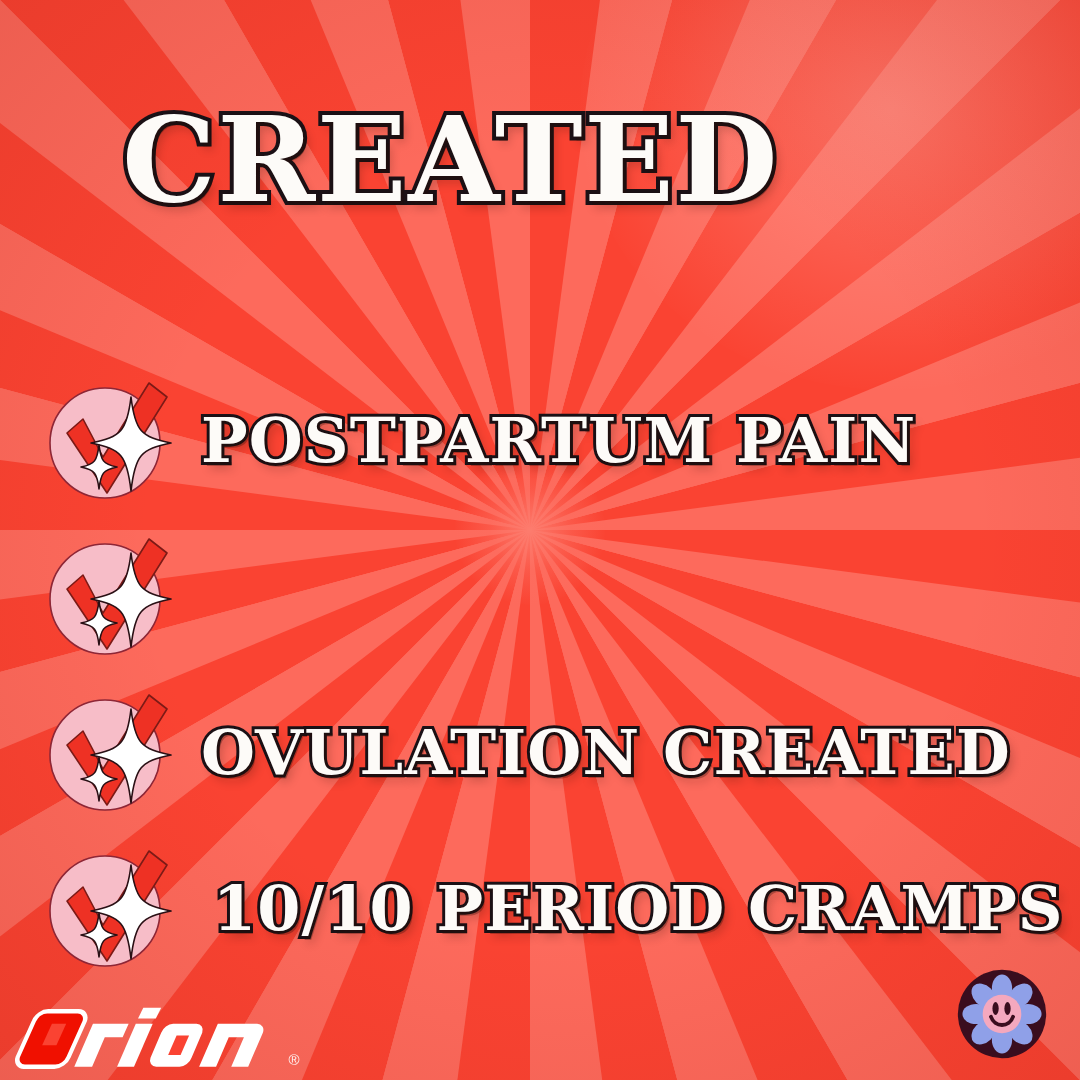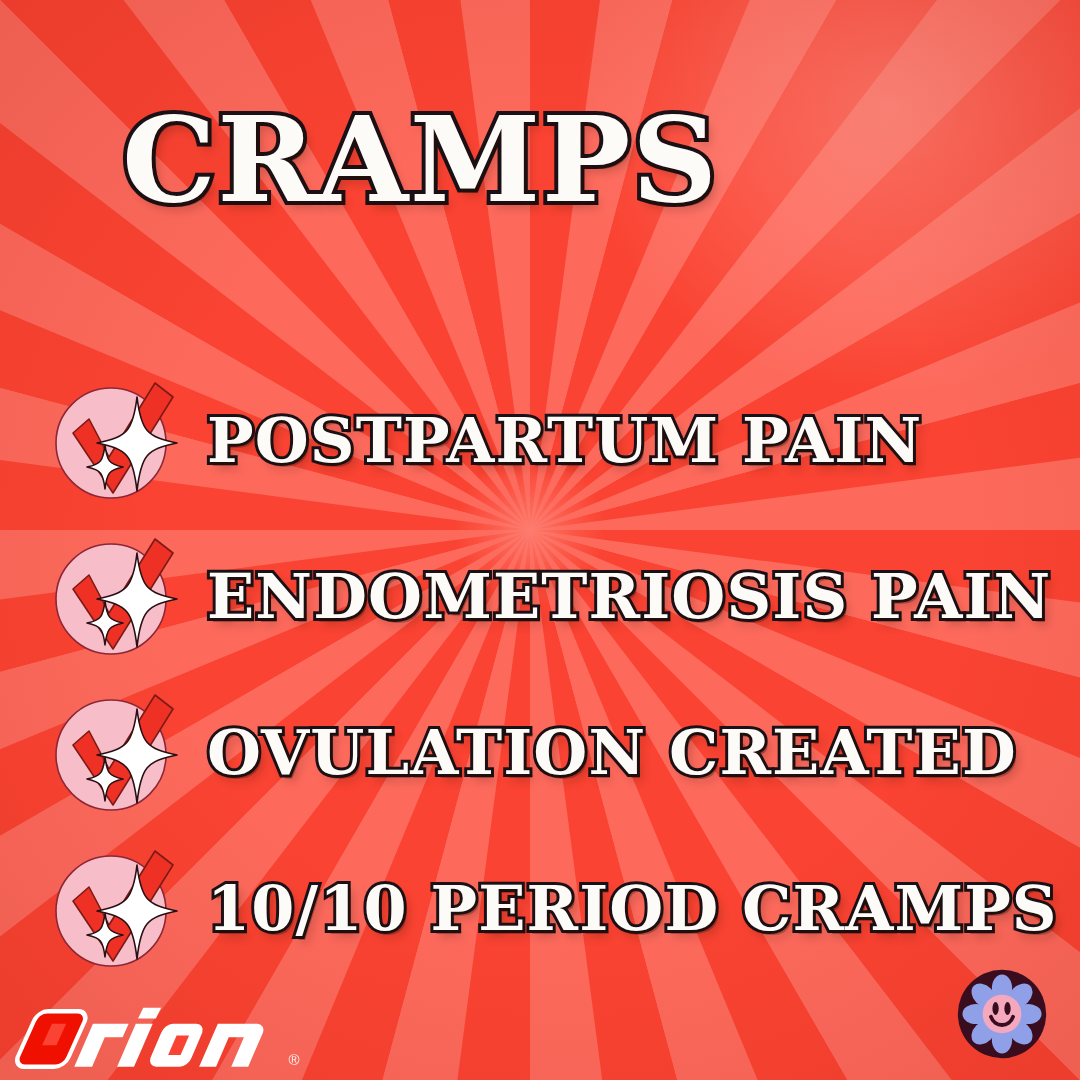--- a/index.html
+++ b/index.html
@@ -99,30 +99,29 @@
     color: #F0503C;
     -webkit-text-stroke: 7px #1b1116;
   }
 
   
   .list {
     position: absolute;
     left: 0;
     top: 382px;
     width: 1004px;
-    margin-left: 6px;
   }
   .row {
     position: relative;
     height: 116px;
     margin-bottom: 40px;
     display: flex;
     align-items: center;
   }
-  .row:nth-child(4) { margin-top: 16px; }
+  .row:nth-child(4) { margin-top: 16px; gap: 12px; }
 
   .check-icon {
     position: relative;
     flex: 0 0 auto;
     width: 130px;
     height: 130px;
     margin-left: 45px;
   }
   .check-icon svg { display: block; width: 130px; height: 130px; overflow: visible; }
 
@@ -193,21 +192,21 @@
         <div class="ray" style="background: rgb(250, 67, 50); transform: rotate(315deg);"></div>
         <div class="ray" style="background: rgb(250, 67, 50); transform: rotate(330deg);"></div>
         <div class="ray" style="background: rgb(250, 67, 50); transform: rotate(345deg);"></div>
       </div>
     <div class="sun-core"></div>
     <div class="glow-tr"></div>
     <div class="vignette"></div>
   </div>
 
   <div class="headline">
-    <span class="line chunky">CRAMPS</span>
+    <span class="line chunky">CREATED</span>
   </div>
 
   <div class="list">
 
     <div class="row">
       <div class="check-icon">
         <svg viewBox="0 0 130 130" xmlns="http://www.w3.org/2000/svg">
           <circle cx="60" cy="68" r="55" fill="#F7BDC8" stroke="#8E2636" stroke-width="1.6"></circle>
           <path d="M22 58 L38 44 L58 82 L104 8 L122 22 L62 118 Z" fill="#EE3124" stroke="#7C1A16" stroke-width="1.6" stroke-linejoin="round"></path>
           <path d="M86 22 C90 56, 96 62, 126 68 C96 74, 90 80, 86 116 C82 80, 76 74, 46 68 C76 62, 82 56, 86 22 Z" fill="#FFFFFF" stroke="#2A1015" stroke-width="1.6" stroke-linejoin="round"></path>
@@ -219,21 +218,20 @@
 
     <div class="row">
       <div class="check-icon">
         <svg viewBox="0 0 130 130" xmlns="http://www.w3.org/2000/svg">
           <circle cx="60" cy="68" r="55" fill="#F7BDC8" stroke="#8E2636" stroke-width="1.6"></circle>
           <path d="M22 58 L38 44 L58 82 L104 8 L122 22 L62 118 Z" fill="#EE3124" stroke="#7C1A16" stroke-width="1.6" stroke-linejoin="round"></path>
           <path d="M86 22 C90 56, 96 62, 126 68 C96 74, 90 80, 86 116 C82 80, 76 74, 46 68 C76 62, 82 56, 86 22 Z" fill="#FFFFFF" stroke="#2A1015" stroke-width="1.6" stroke-linejoin="round"></path>
           <path d="M54 70 C56 86, 58 89, 72 92 C58 95, 56 98, 54 114 C52 98, 50 95, 36 92 C50 89, 52 86, 54 70 Z" fill="#FFFFFF" stroke="#2A1015" stroke-width="1.6" stroke-linejoin="round"></path>
         </svg>
       </div>
-      <span class="row-label chunky">ENDOMETRIOSIS PAIN</span>
     </div>
 
     <div class="row">
       <div class="check-icon">
         <svg viewBox="0 0 130 130" xmlns="http://www.w3.org/2000/svg">
           <circle cx="60" cy="68" r="55" fill="#F7BDC8" stroke="#8E2636" stroke-width="1.6"></circle>
           <path d="M22 58 L38 44 L58 82 L104 8 L122 22 L62 118 Z" fill="#EE3124" stroke="#7C1A16" stroke-width="1.6" stroke-linejoin="round"></path>
           <path d="M86 22 C90 56, 96 62, 126 68 C96 74, 90 80, 86 116 C82 80, 76 74, 46 68 C76 62, 82 56, 86 22 Z" fill="#FFFFFF" stroke="#2A1015" stroke-width="1.6" stroke-linejoin="round"></path>
           <path d="M54 70 C56 86, 58 89, 72 92 C58 95, 56 98, 54 114 C52 98, 50 95, 36 92 C50 89, 52 86, 54 70 Z" fill="#FFFFFF" stroke="#2A1015" stroke-width="1.6" stroke-linejoin="round"></path>
         </svg>

